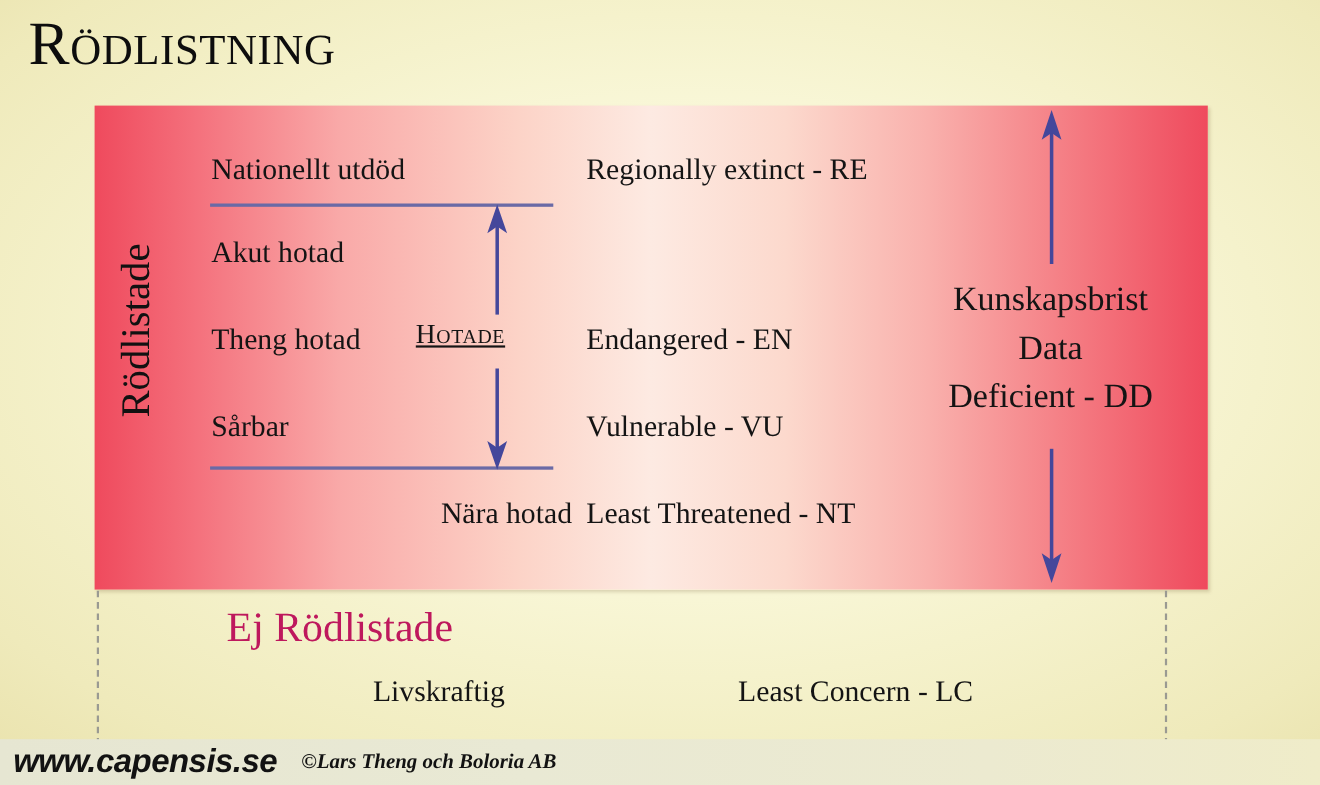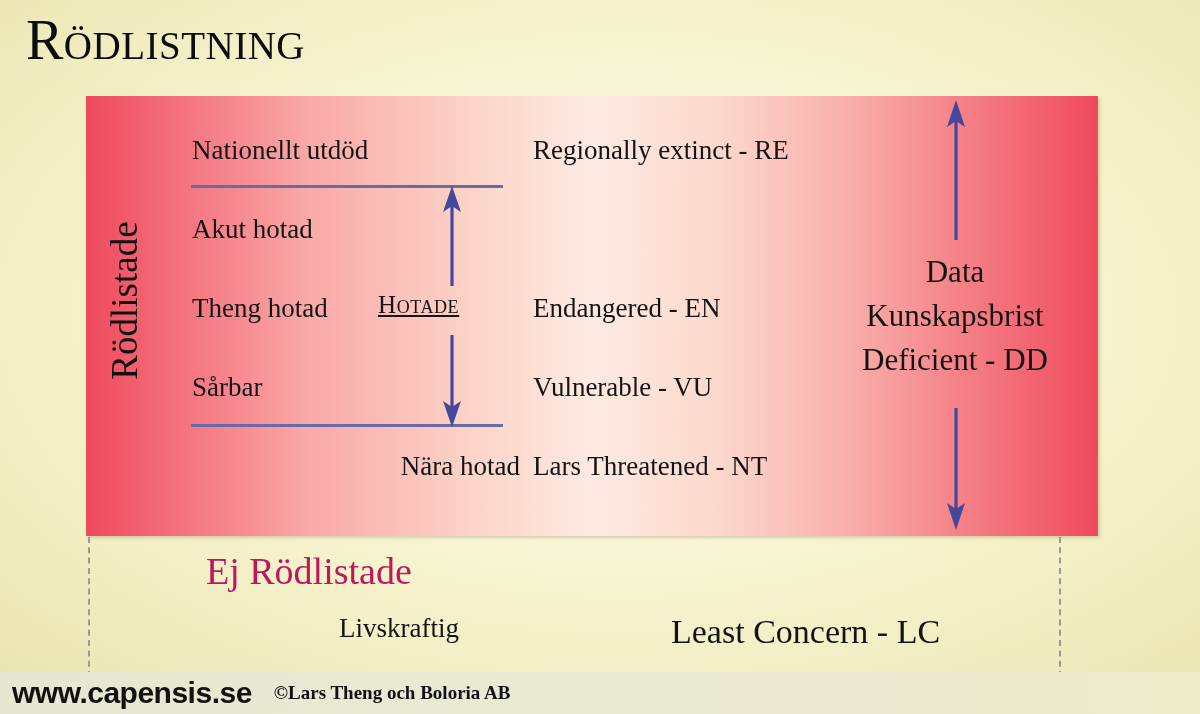--- a/index.html
+++ b/index.html
@@ -88,21 +88,21 @@
     color: #141414;
     white-space: nowrap;
   }
   .cat-en {
     font-size: 27px;
     color: #141414;
     white-space: nowrap;
     margin-left: 13px;
   }
 
-  #row-re { top: 130px; }
+  #row-re { top: 130px; align-items: flex-end; }
   #row-cr { top: 209px; }
   #row-en { top: 288px; }
   #row-vu { top: 367px; }
   #row-nt { top: 446px; text-align: right; }
 
   
   .bracket-line {
     position: absolute;
     left: 191px;
     width: 312px;
@@ -157,21 +157,21 @@
     left: 339px;
     top: 613px;
     font-size: 27px;
     color: #141414;
     white-space: nowrap;
   }
   #lc-en {
     position: absolute;
     left: 671px;
     top: 613px;
-    font-size: 34px;
+    font-size: 27px;
     color: #141414;
     white-space: nowrap;
   }
 
   
   .guide-dashed {
     position: absolute;
     top: 537px;
     width: 0;
     height: 140px;
@@ -183,20 +183,21 @@
   
   #footer-bar {
     position: absolute;
     left: 0;
     bottom: 0;
     width: 1200px;
     height: 42px;
     background: linear-gradient(to right,#e6e6d2 0%, #e9e9d4 40%, #ecead0 75%, #efecc9 100%);
     display: flex;
     align-items: center;
+    font-style: italic;
   }
   #footer-site {
     margin-left: 12px;
     font-family: "Liberation Sans", "DejaVu Sans", sans-serif;
     font-weight: bold;
     font-size: 30px;
     color: #121212;
     letter-spacing: -0.5px;
     white-space: nowrap;
   }
@@ -234,21 +235,21 @@
   <div class="cat-en">Endangered  - EN</div>
 </div>
 
 <div class="cat-row" id="row-vu">
   <div class="cat-se">Sårbar</div>
   <div class="cat-en">Vulnerable - VU</div>
 </div>
 
 <div class="cat-row" id="row-nt">
   <div class="cat-se">Nära hotad</div>
-  <div class="cat-en">Lars Threatened - NT</div>
+  <div class="cat-en">Least Threatened - NT</div>
 </div>
 
 <div class="bracket-line" id="bracket-line-top"></div>
 <div class="bracket-line" id="bracket-line-bottom"></div>
 
 <svg class="arrow-svg" id="hotade-arrow-up" width="30" height="100" viewBox="0 0 30 100">
   <line x1="15" y1="100" x2="15" y2="16" stroke="#44479b" stroke-width="3.2"></line>
   <polygon points="15,0 24,26 15,20 6,26" fill="#44479b"></polygon>
 </svg>
 
@@ -263,22 +264,22 @@
   <line x1="15" y1="140" x2="15" y2="17" stroke="#44479b" stroke-width="3.2"></line>
   <polygon points="15,0 24,27 15,21 6,27" fill="#44479b"></polygon>
 </svg>
 
 <svg class="arrow-svg" id="dd-arrow-down" width="30" height="122" viewBox="0 0 30 122">
   <line x1="15" y1="0" x2="15" y2="105" stroke="#44479b" stroke-width="3.2"></line>
   <polygon points="15,122 6,95 15,101 24,95" fill="#44479b"></polygon>
 </svg>
 
 <div id="dd-block">
+  <div>Kunskapsbrist</div>
   <div>Data</div>
-  <div>Kunskapsbrist</div>
   <div>Deficient - DD</div>
 </div>
 
 <div id="not-redlisted-title">Ej Rödlistade</div>
 <div id="lc-se">Livskraftig</div>
 <div id="lc-en">Least Concern - LC</div>
 
 <div class="guide-dashed" id="guide-left"></div>
 <div class="guide-dashed" id="guide-right"></div>
 

